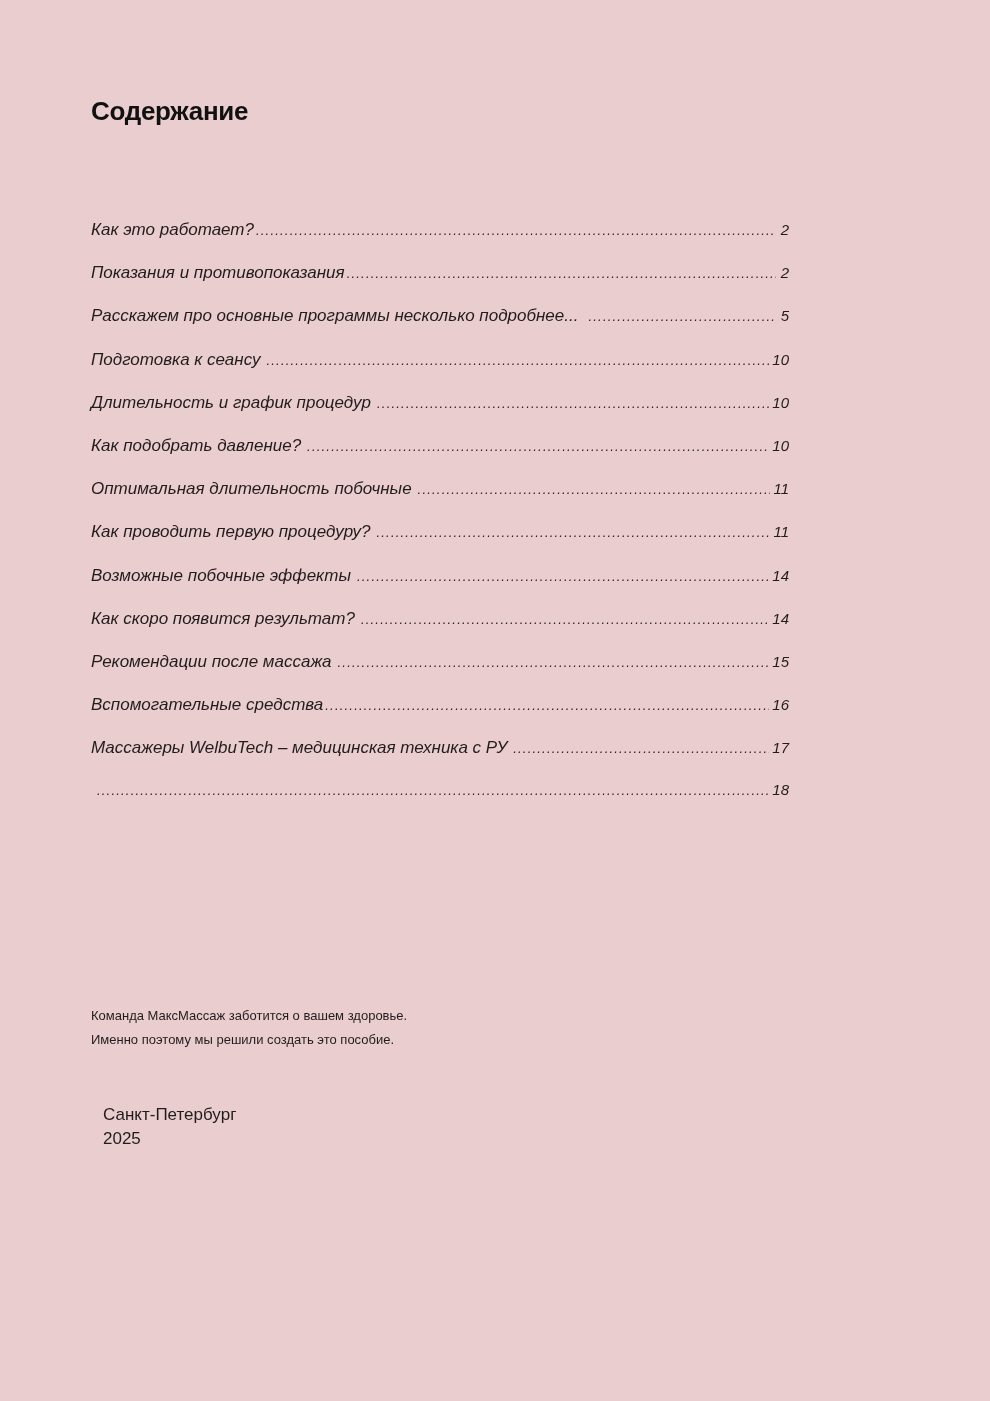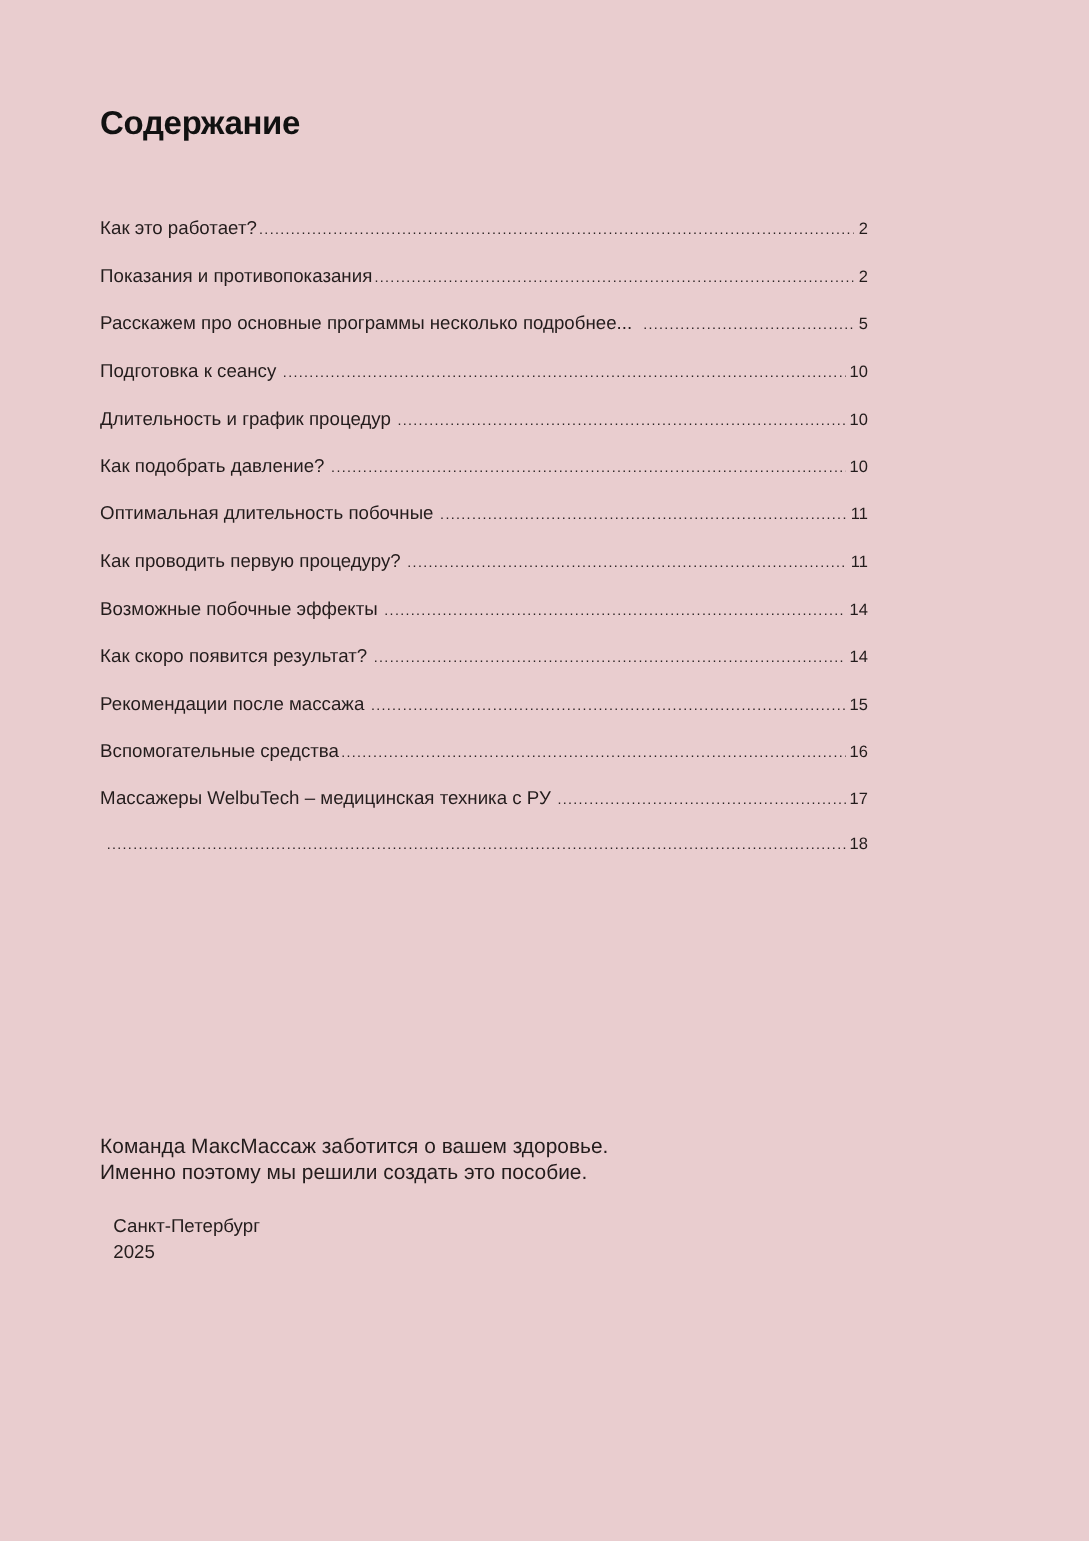--- a/index.html
+++ b/index.html
@@ -13,33 +13,34 @@
       color: #1a1414;
       font-family: "Liberation Sans", "DejaVu Sans", sans-serif;
       position: relative;
       overflow: hidden;
     }
     .page-title {
       position: absolute;
       left: 91px;
       top: 96px;
       margin: 0;
-      font-size: 30px;
+      font-size: 26px;
       font-weight: bold;
       letter-spacing: -0.3px;
       color: #111;
     }
     .toc {
       position: absolute;
       left: 91px;
-      top: 198px;
+      top: 220px;
       width: 698px;
       margin: 0;
       padding: 0;
       list-style: none;
+      font-style: italic;
     }
     .toc-item {
       display: flex;
       align-items: baseline;
       height: 43.2px;
       font-size: 17px;
       color: #231c1c;
     }
     .toc-title {
       white-space: nowrap;
@@ -59,22 +60,22 @@
     }
     .toc-page {
       flex: 0 0 auto;
       font-size: 15px;
       text-align: right;
       min-width: 10px;
     }
     .footer-note {
       position: absolute;
       left: 91px;
-      top: 1031px;
-      font-size: 19px;
+      top: 1004px;
+      font-size: 13px;
       line-height: 24px;
       color: #231c1c;
     }
     .footer-note p {
       margin: 0;
     }
     .imprint {
       position: absolute;
       left: 91px;
       top: 1103px;

